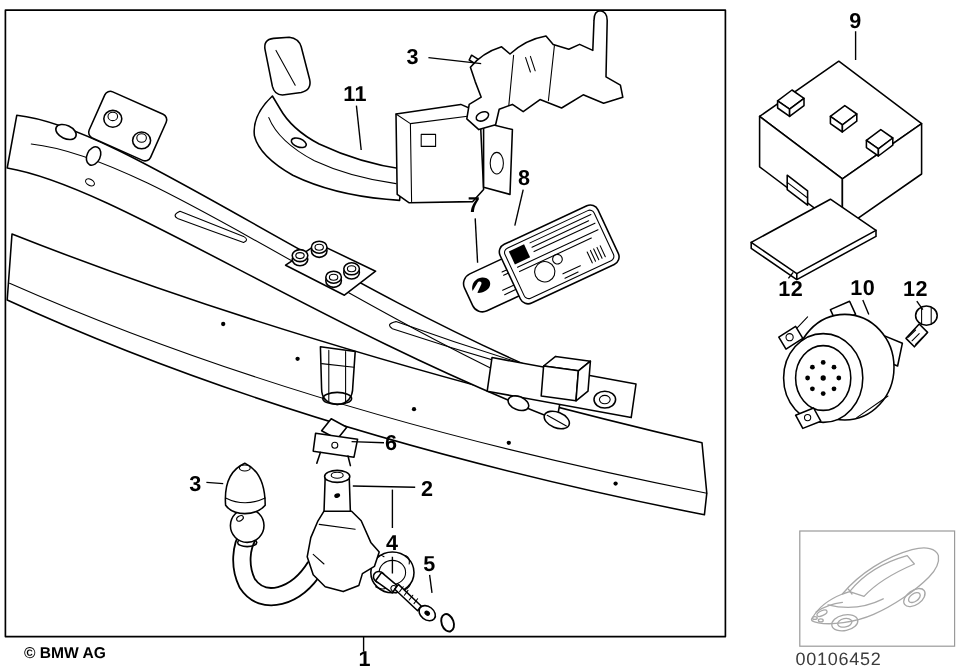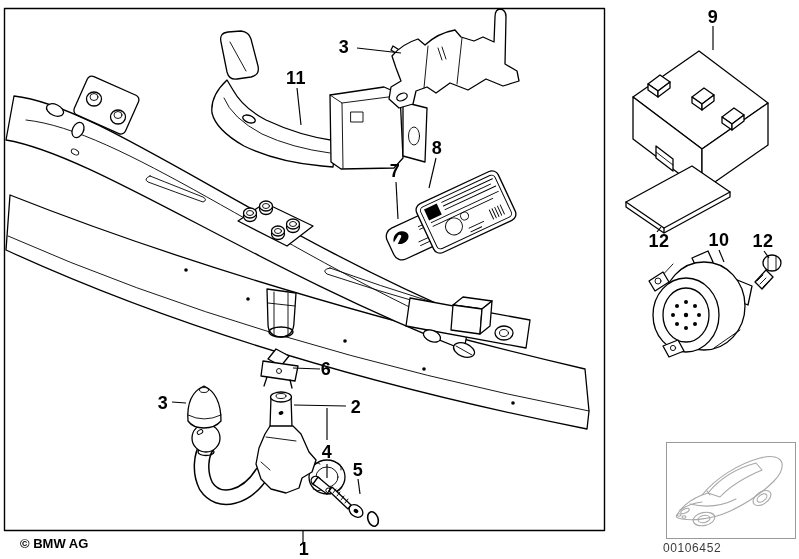--- a/index.html
+++ b/index.html
@@ -12,21 +12,21 @@
   .fb{fill:var(--line,#000);stroke:none;}
   .thin{stroke-width:0.9;}
   .leader{stroke:var(--line,#000);fill:none;stroke-width:1.15;}
   .tube-outer{stroke:var(--line,#000);stroke-width:16;fill:none;}
   .tube-inner{stroke:#fff;stroke-width:13;fill:none;}
   .sk{stroke:var(--sketch,#a8a8a8);fill:none;stroke-width:1.1;stroke-linejoin:round;stroke-linecap:round;}
   .callout{position:absolute;transform:translate(-50%,-50%);font-weight:bold;font-size:18px;
            color:var(--line,#000);line-height:1;letter-spacing:0.5px;}
   .copyright{position:absolute;left:20px;top:536px;font-size:13px;font-weight:bold;color:var(--line,#000);}
   .car-box{position:absolute;left:666px;top:442px;width:130px;height:97px;border:1px solid #9a9a9a;box-sizing:border-box;background:#fff;}
-  .part-number{position:absolute;left:663px;top:541px;font-size:12px;color:var(--part-number-text,#3c3c3c);letter-spacing:0.6px;}
+  .part-number{position:absolute;left:663px;top:541px;font-size:15px;color:var(--part-number-text,#3c3c3c);letter-spacing:0.6px;}
 </style>
 </head>
 <body>
 
 <div id="stage">
 
   <svg id="art" width="799" height="559" viewBox="0 0 799 559">
 
     <g>
       <rect x="4.5" y="8.5" width="600" height="522" class="ln" style="stroke-width:1.4"></rect>

